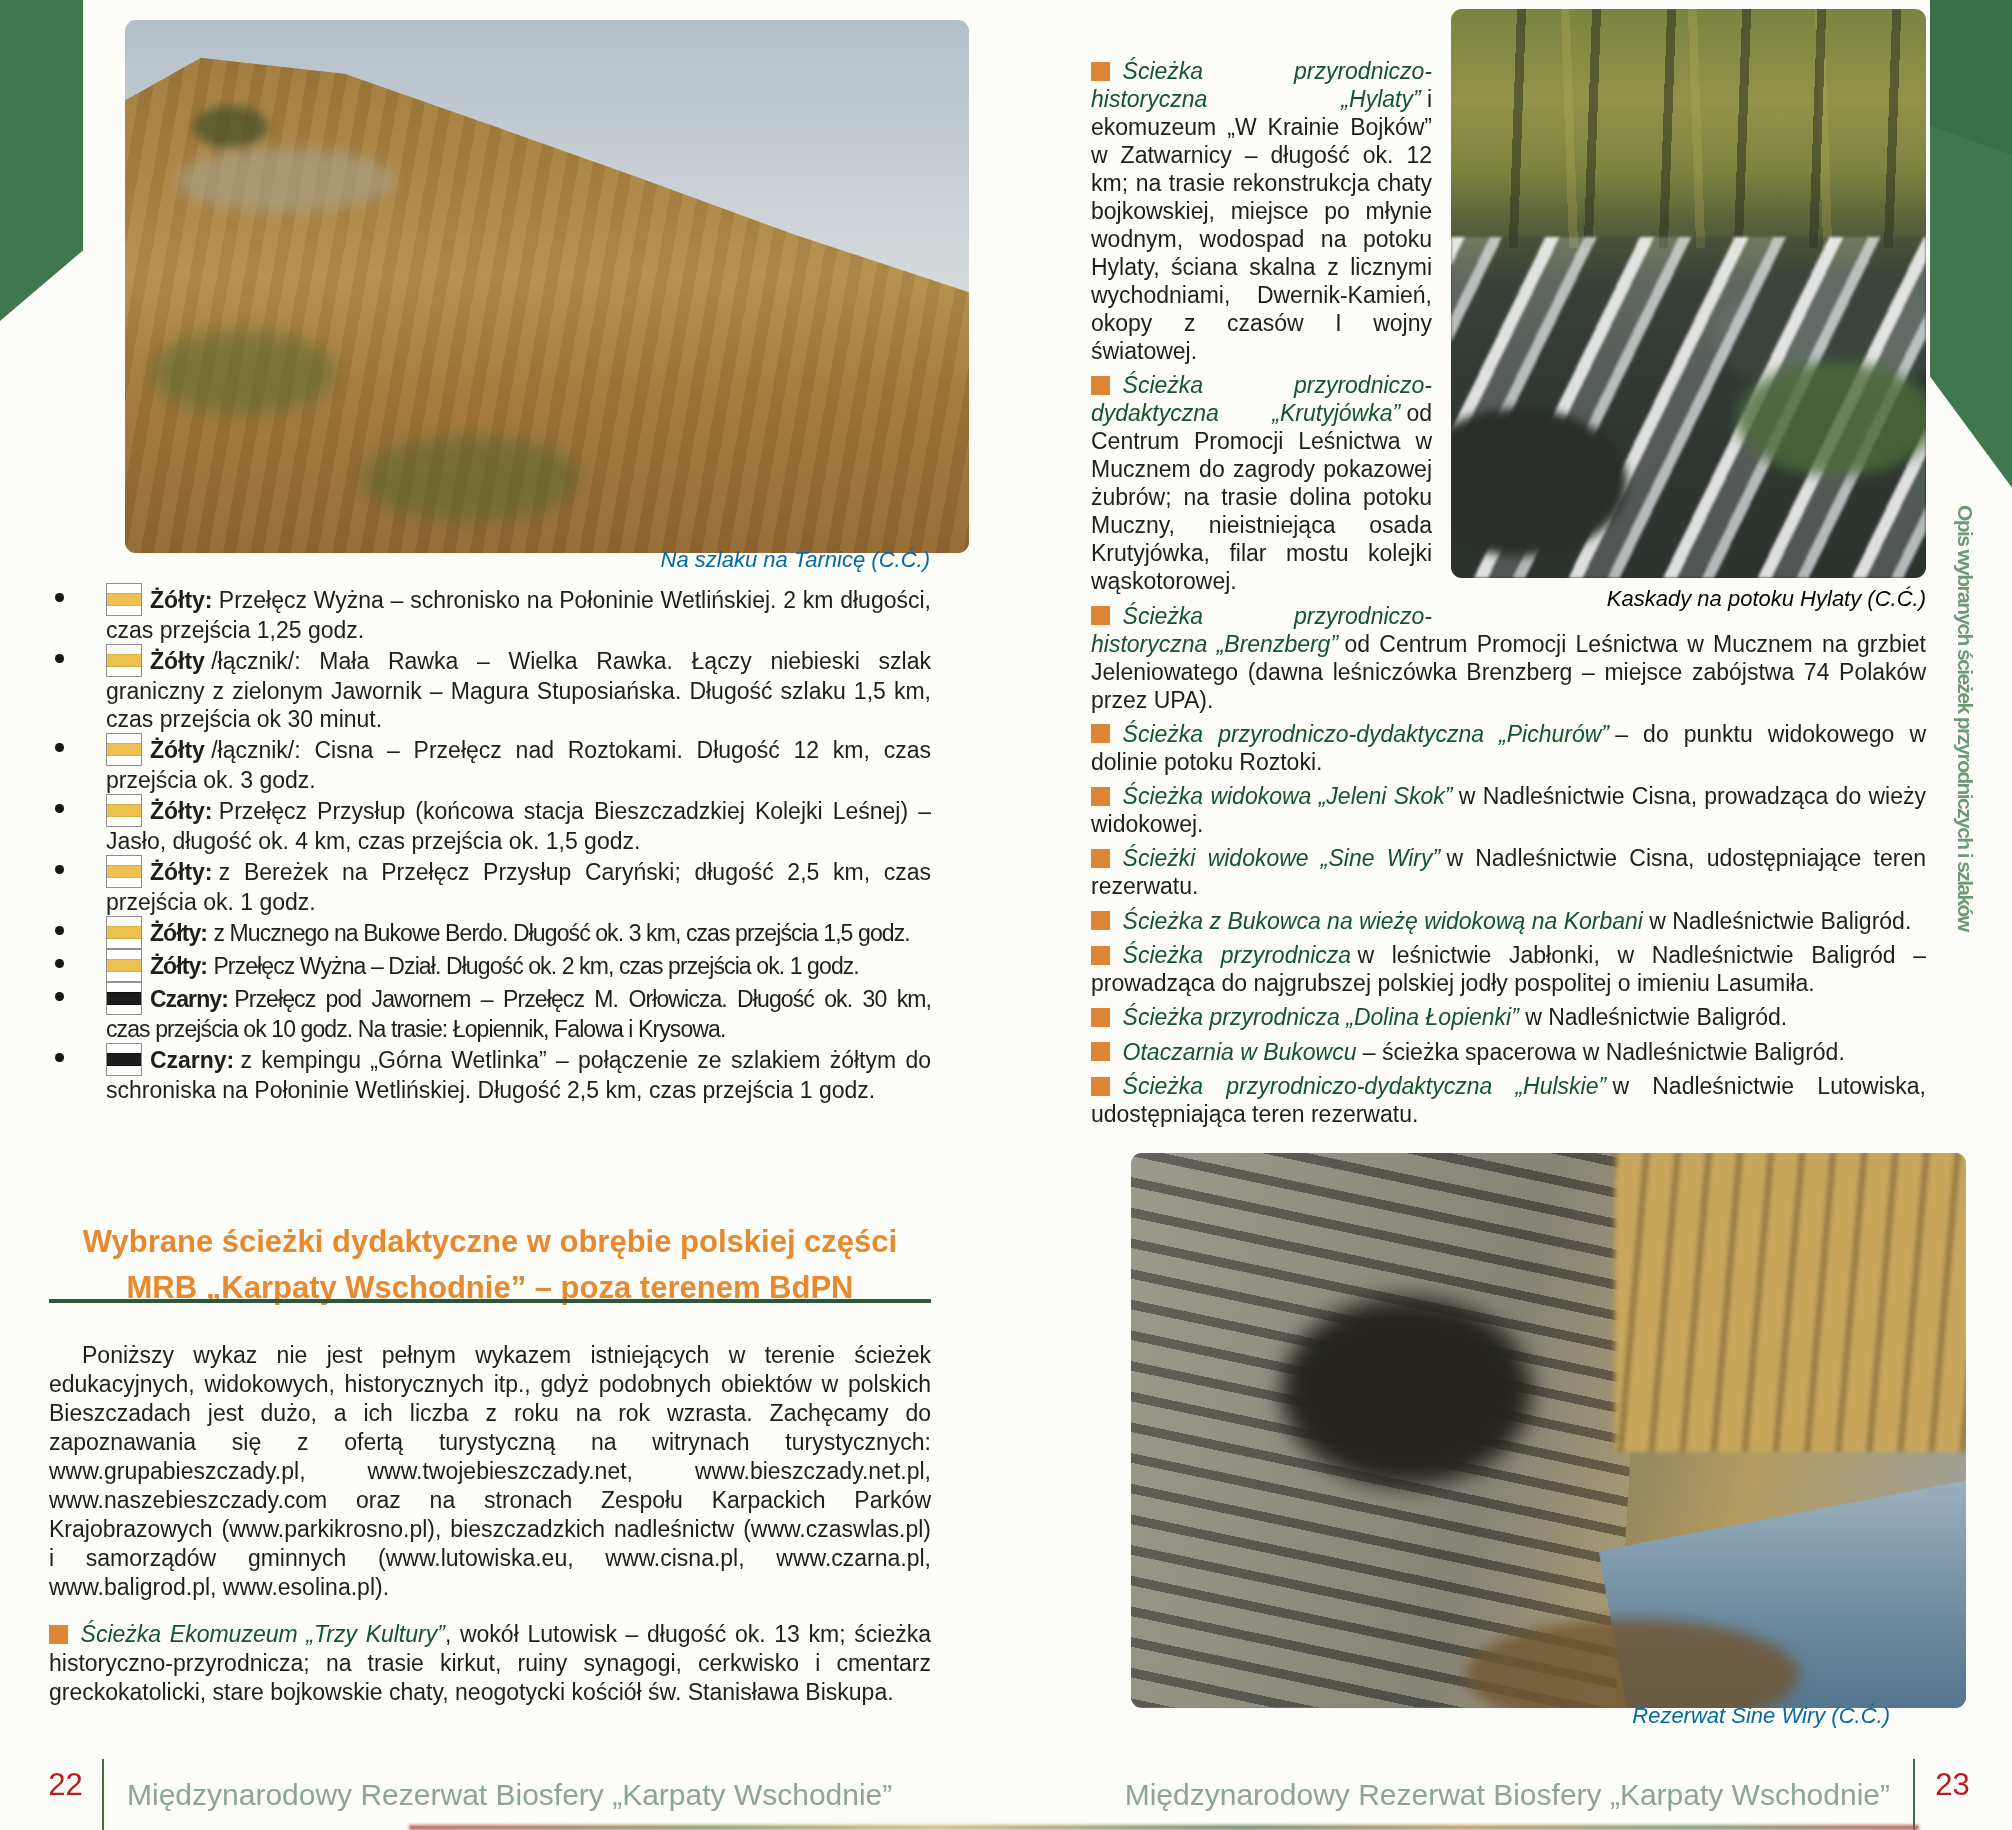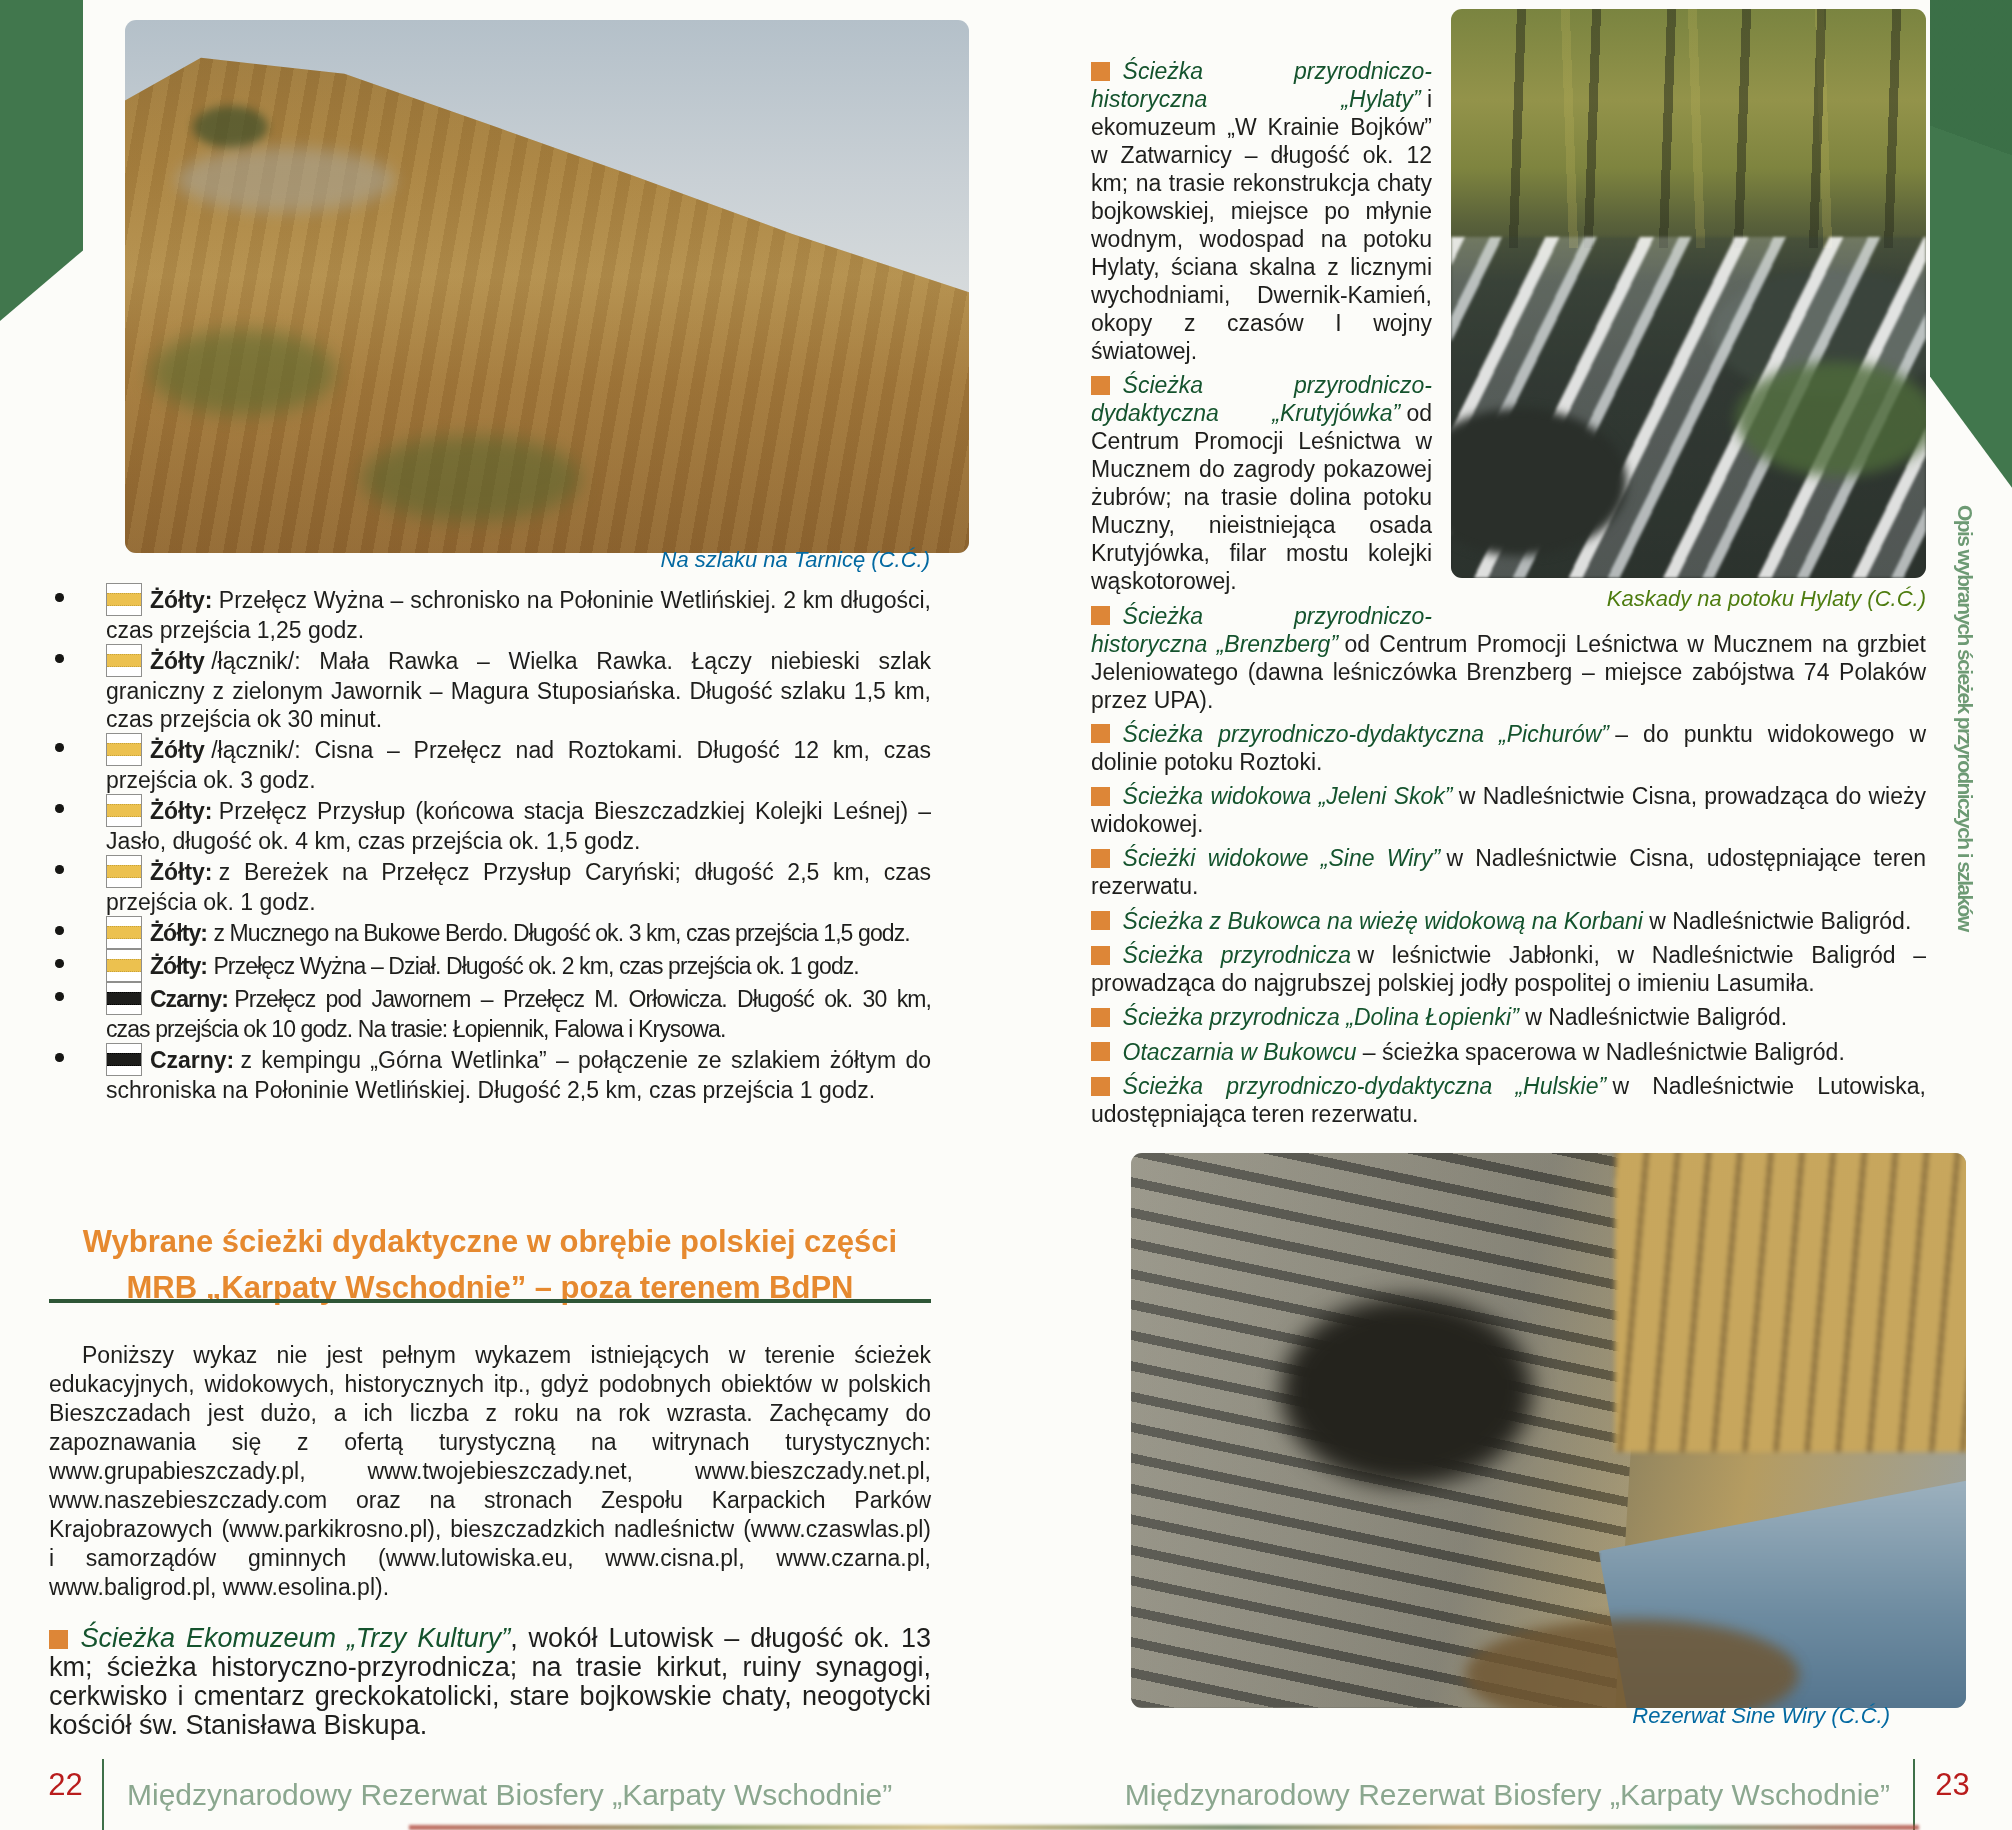--- a/index.html
+++ b/index.html
@@ -58,39 +58,39 @@
     filter:blur(2.4px);}
   .ps-stream{position:absolute;left:56%;top:58%;width:48%;height:46%;
     background:linear-gradient(180deg,#9eb2bf 0%,#6d8ba0 55%,#4f708a 100%);
     clip-path:polygon(0 30%,100% 0,100% 100%,8% 100%);filter:blur(1.6px);}
   .ps-bank{position:absolute;left:40%;top:84%;width:40%;height:20%;border-radius:50%;
     background:#6f5530;opacity:.8;filter:blur(6.3px);}
   
   .caption{position:absolute;font-style:italic;font-size:22px;color:#0369a1;text-align:right;}
   .cap-tarnica{left:472px;top:547px;width:458px;}
   .cap-sinewiry{left:1300px;top:1703px;width:590px;}
-  .float-caption{font-style:italic;font-size:22px;color:#4d7c0f;text-align:right;margin-top:6.3px;}
+  .float-caption{font-style:italic;font-size:22px;color:#000000;text-align:right;margin-top:6.3px;}
   
   .trail-list{position:absolute;left:49px;top:583px;width:882px;font-size:23px;line-height:28px;}
   .trail-item{position:relative;padding-left:57px;text-align:justify;}
   .trail-item[data-tight="yes"]{letter-spacing:-0.9px;}
   .dot{position:absolute;left:6.3px;top:10.2px;width:8.6px;height:8.6px;border-radius:50%;background:#161614;}
   .blaze{display:inline-block;width:36px;height:33px;border:1.6px solid #8f8f8d;background:#fff;
     margin-right:7.9px;vertical-align:-7.9px;box-sizing:border-box;}
   .blaze-mid{display:block;height:11.8px;margin-top:8.6px;background:#ecc14f;
     border-top:0.8px dotted #c7a23a;border-bottom:0.8px dotted #c7a23a;}
   .trail-item[data-color="czarny"] .blaze-mid{background:#1d1d1b;border-color:#000;}
   .tlabel{font-weight:bold;margin-right:6.3px;}
   
   .lheading{position:absolute;left:49px;top:1219px;width:882px;text-align:center;
     font-weight:bold;font-size:31px;line-height:46px;color:#e6892f;}
   .rule{position:absolute;left:49px;top:1299px;width:882px;height:3.9px;background:#2e5637;}
   .intro{position:absolute;left:49px;top:1318px;width:882px;font-size:23px;line-height:29px;
     text-align:justify;text-indent:33px;}
-  .eco{position:absolute;left:49px;top:1597px;width:882px;font-size:27px;line-height:29px;text-align:justify;}
+  .eco{position:absolute;left:49px;top:1597px;width:882px;font-size:23px;line-height:29px;text-align:justify;}
   .sq{display:inline-block;width:19px;height:19px;background:#dd8637;margin-right:12.6px;vertical-align:-1.6px;}
   .eco-title,.ptitle{font-weight:normal;font-style:italic;color:#14532d;}
   .ptitle{margin-right:6.3px;}
   
   .right-flow{position:absolute;left:1091px;top:0;width:835px;font-size:23px;line-height:28px;}
   .float-photo{float:right;width:475px;margin:9.4px 0 7.9px 19px;}
   .path-items p.path-item{margin:0 0 6.3px;text-align:justify;}
   .path-items p.path-item:first-of-type{margin-top:57px;}
   
   .side-vertical{position:absolute;left:1953px;top:505px;height:1258px;

